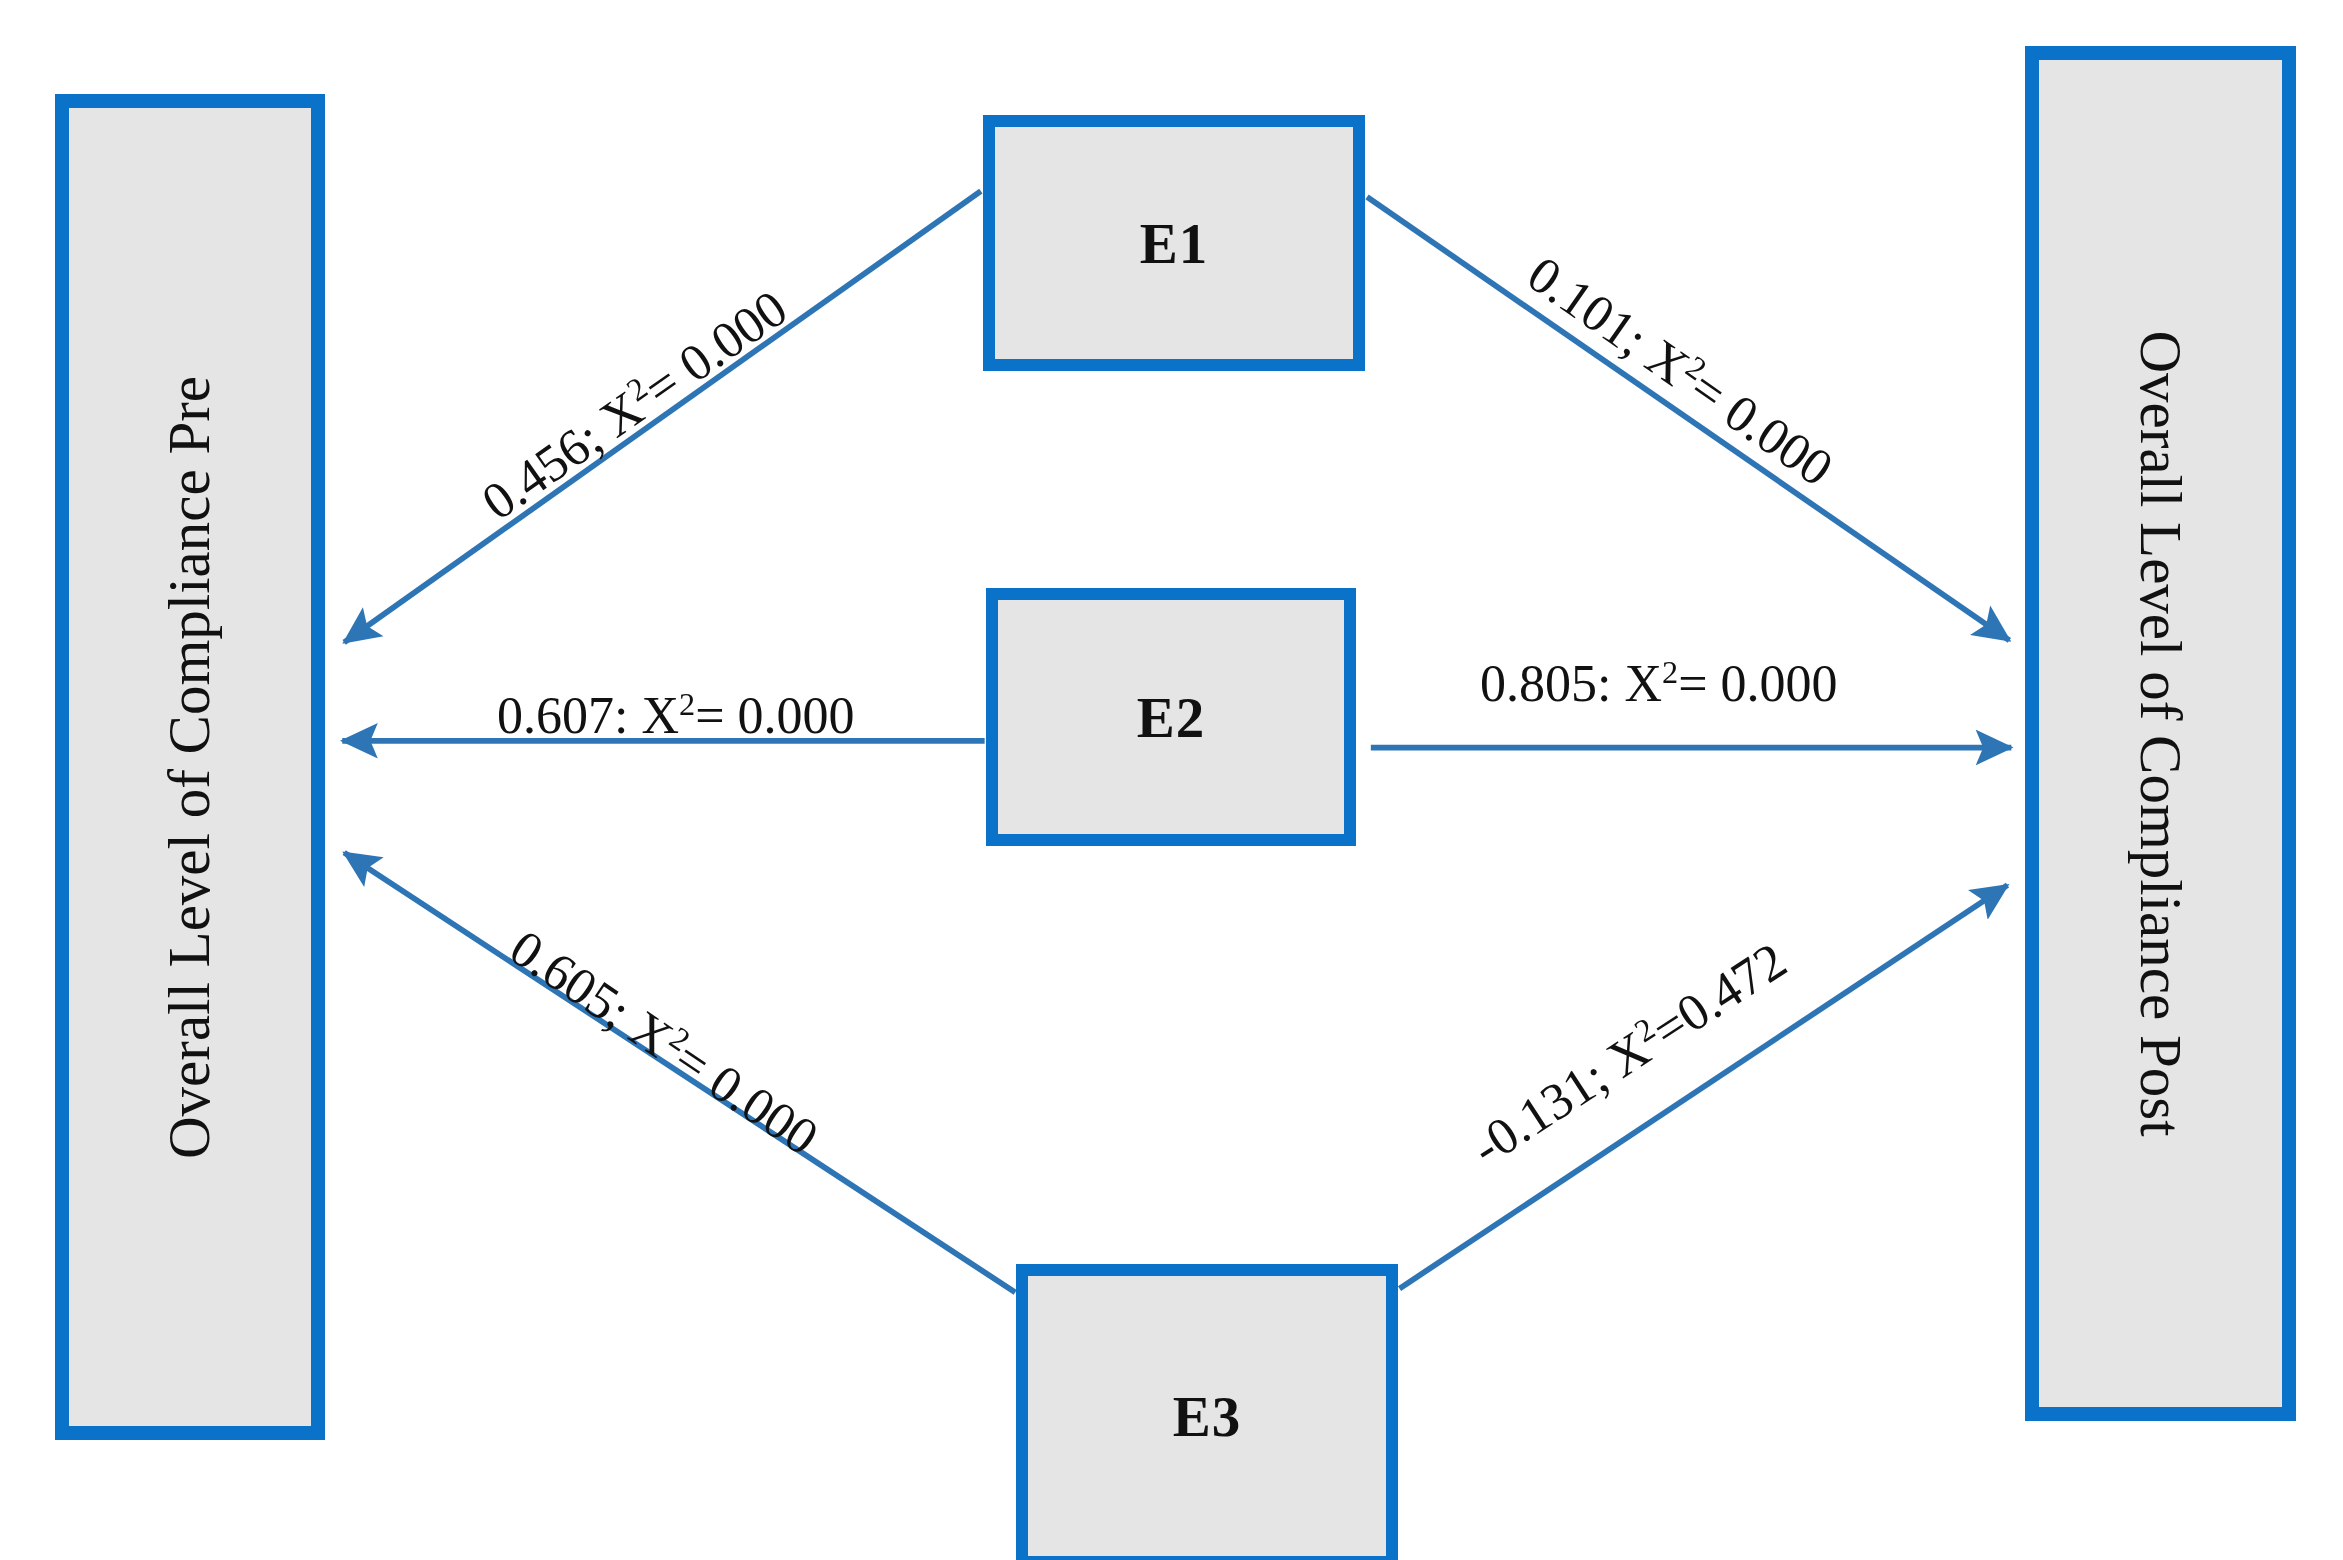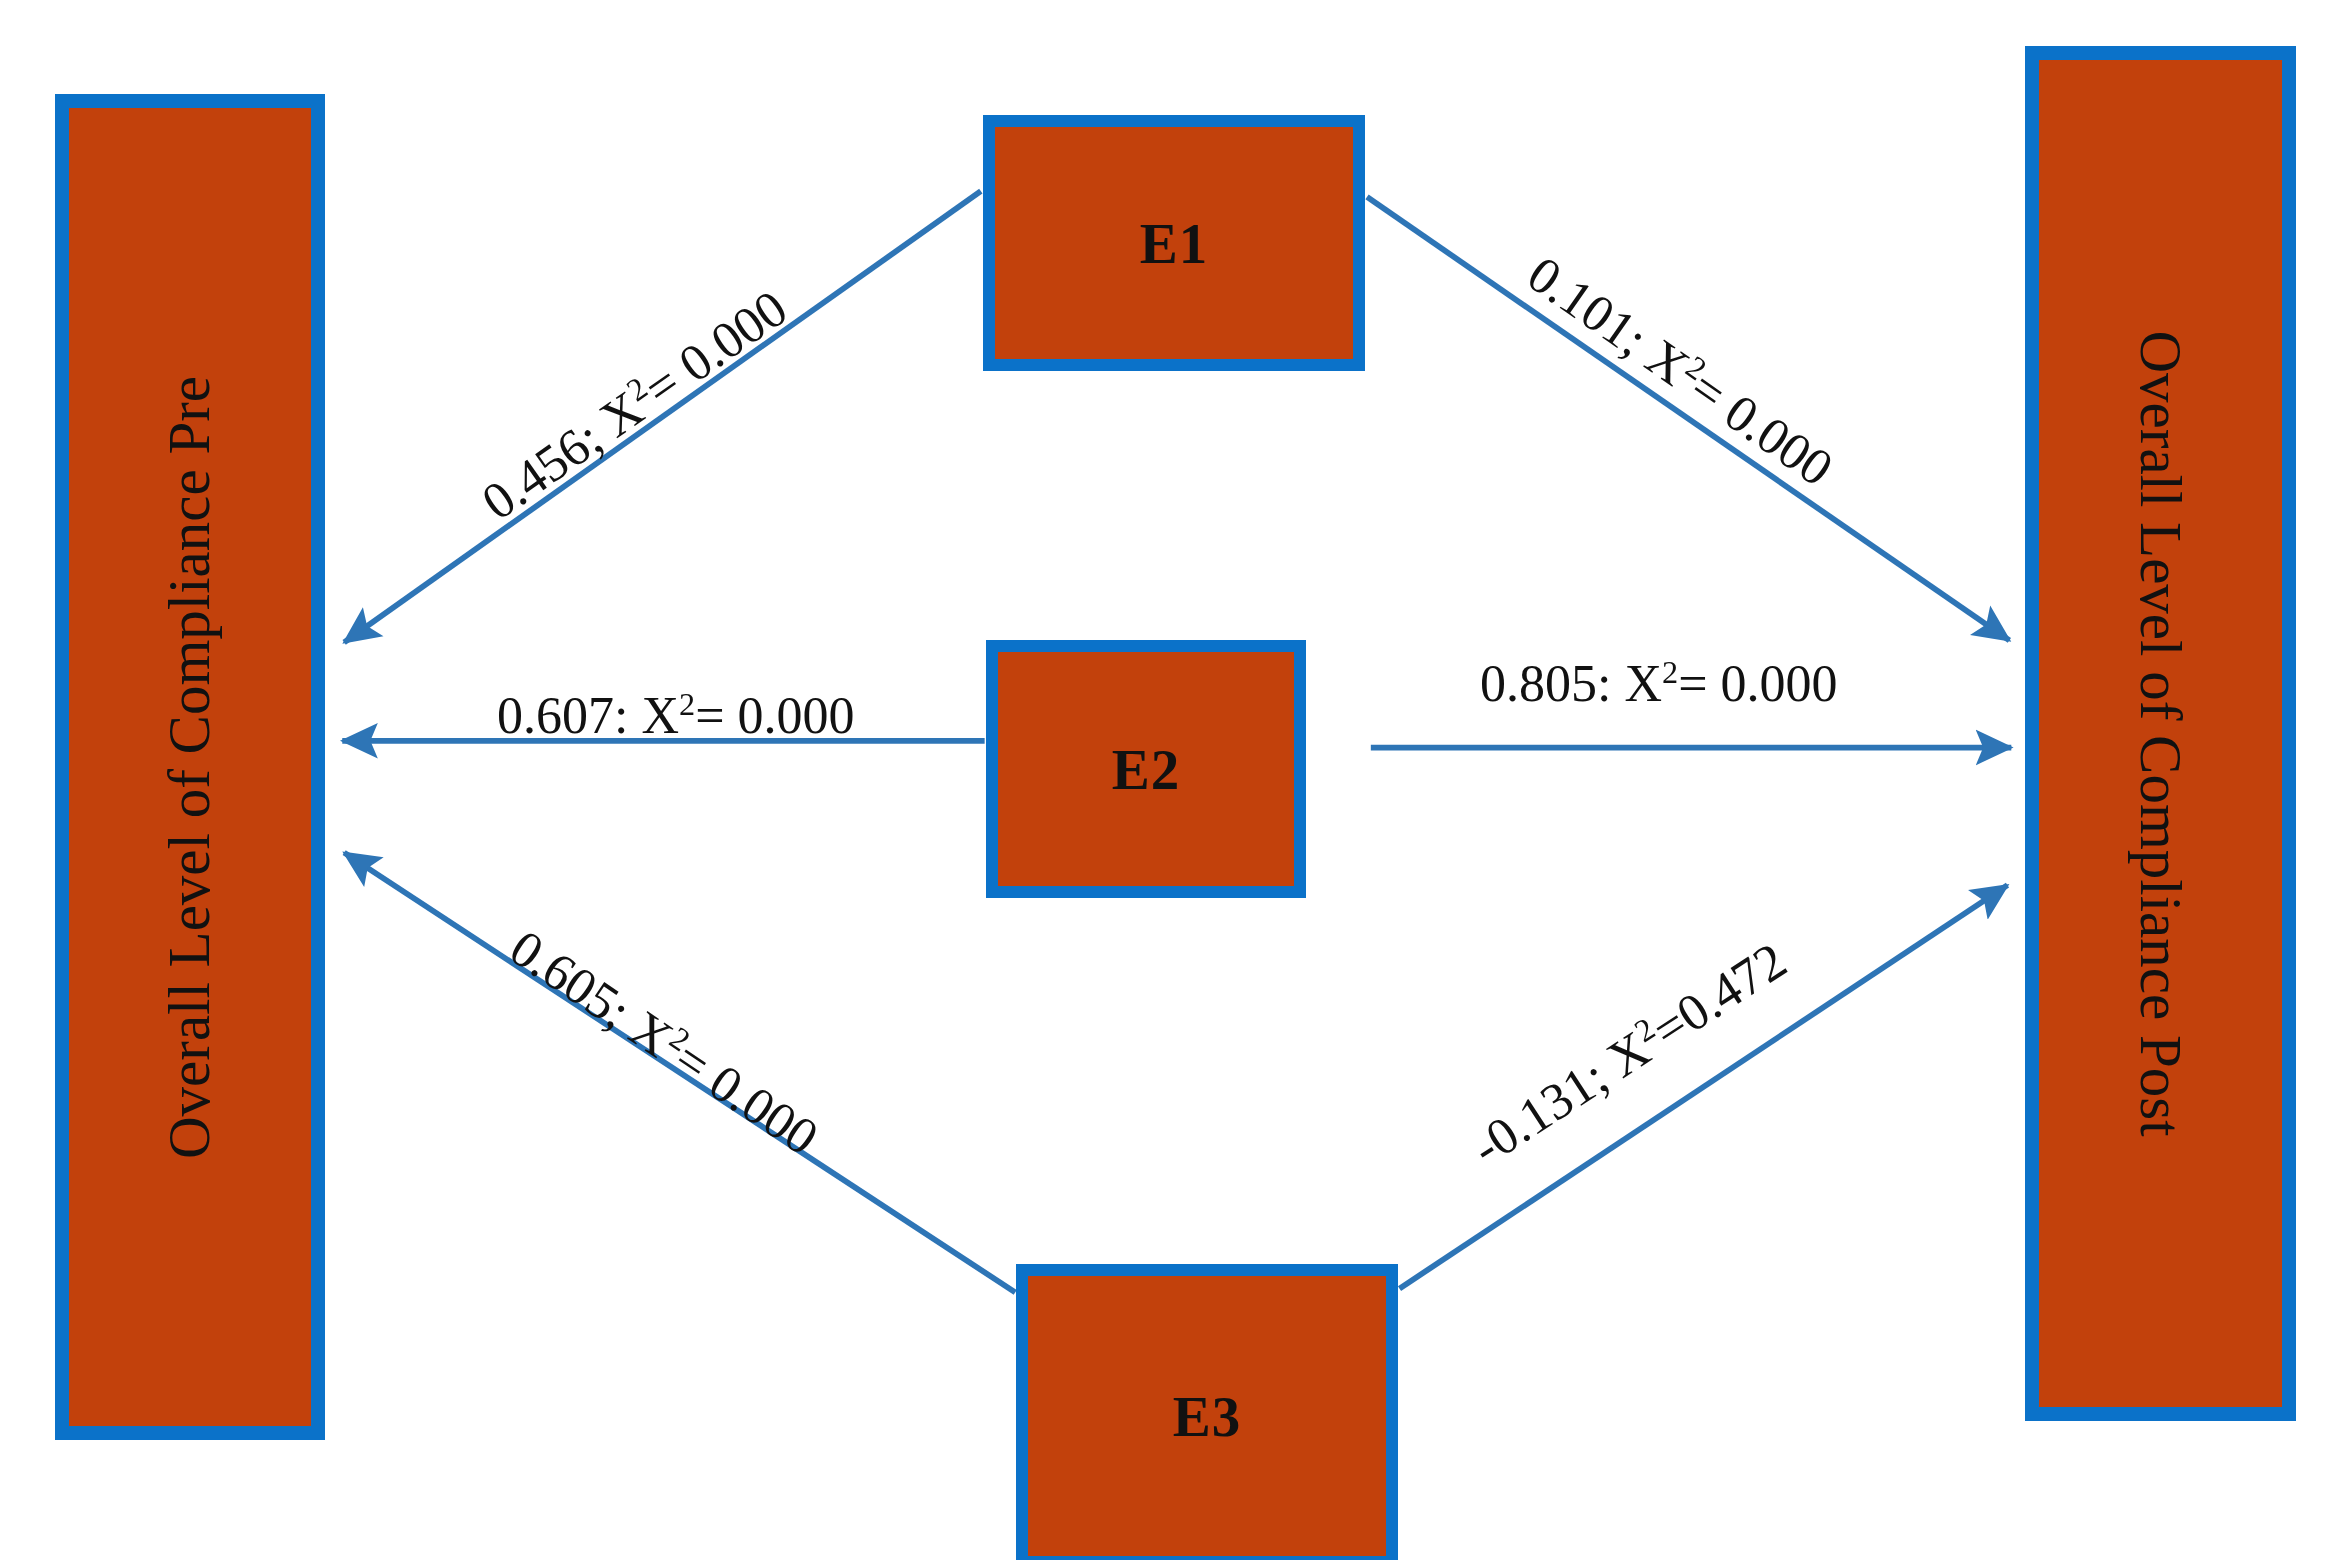--- a/index.html
+++ b/index.html
@@ -20,21 +20,21 @@
   svg.edges {
     position: absolute;
     left: 0;
     top: 0;
     width: 2344px;
     height: 1561px;
   }
   .node-box {
     position: absolute;
     box-sizing: border-box;
-    background: #c2410c;
+    background: #e5e5e5;
     border: 12.4px solid #0B72C9;
     display: flex;
     align-items: center;
     justify-content: center;
   }
   .side-box {
     border-width: 14.3px;
   }
   .node-label-h {
     font-size: 57px;
@@ -61,21 +61,21 @@
     transform-origin: left center;
   }
   .edge-label sup {
     font-size: 0.62em;
     vertical-align: super;
     line-height: 0;
   }
   #left-box  { left: 55px;  top: 94px;  width: 270px; height: 1346px; }
   #right-box { left: 2025px; top: 46px;  width: 271px; height: 1375px; }
   #e1-box    { left: 983px; top: 115px;  width: 382px; height: 256px; }
-  #e2-box    { left: 986px; top: 640px;  width: 320px; height: 258px; }
+  #e2-box    { left: 986px; top: 588px;  width: 370px; height: 258px; }
   #e3-box    { left: 1016px; top: 1264px; width: 382px; height: 304px; }
 </style>
 </head>
 <body>
 
 <div id="canvas">
 
   <svg class="edges" viewBox="0 0 2452 1633">
     <defs>
       <marker id="ah" markerWidth="7" markerHeight="7" refX="6.2" refY="3.5" orient="auto" markerUnits="strokeWidth">

